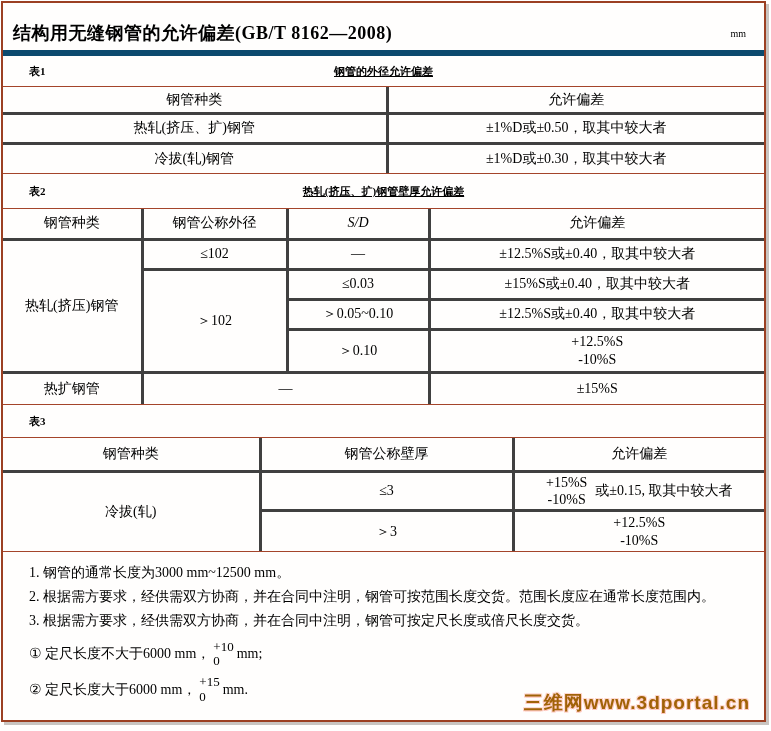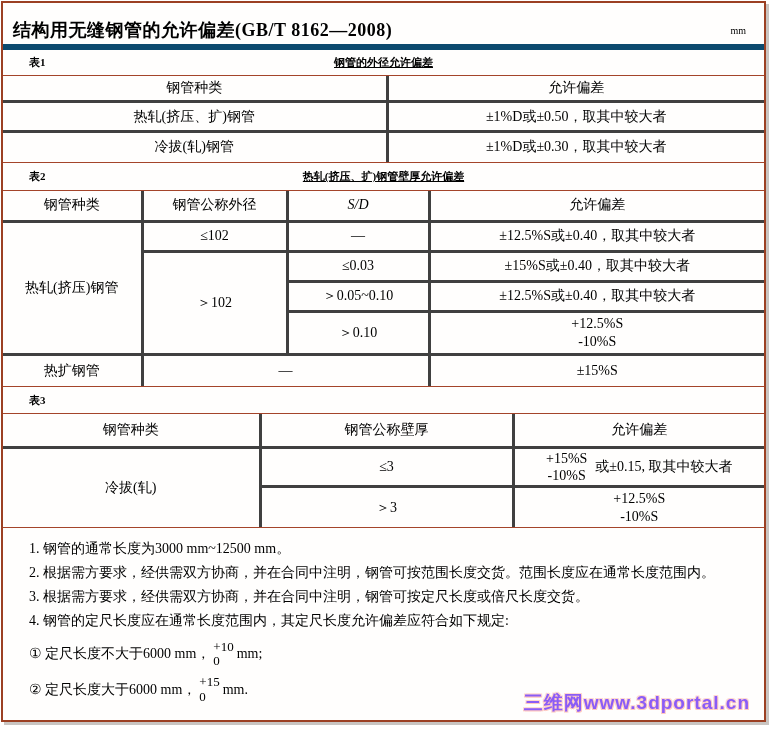--- a/index.html
+++ b/index.html
@@ -69,21 +69,21 @@
     margin-top:7px;
     display:flex; align-items:center;
     line-height:26px; white-space:nowrap;
   }
   .subnote .stack { font-size:13px; line-height:1.1; margin:0 3px; }
   .watermark {
     position:absolute;
     right:14px; bottom:4px;
     font-family:"Liberation Sans","DejaVu Sans",sans-serif;
     font-size:19px; font-weight:bold; letter-spacing:1px;
-    color:#8b5cf6;
+    color:#a16207;
     text-shadow:1px 1px 0 #ffc9c0, -1px -1px 0 #ffd9d2, 1px -1px 0 #ffd9d2, -1px 1px 0 #ffc9c0;
   }
 </style>
 </head>
 <body>
 
 <div class="frame">
 
   <div class="titlebar">
     <span class="doc-title">结构用无缝钢管的允许偏差(GB/T 8162—2008)</span>
@@ -211,21 +211,20 @@
         </td>
       </tr>
     </tbody>
       </table>
   </div>
 
   <div class="notes">
     <div class="note-line">1.  钢管的通常长度为3000 mm~12500 mm。</div>
     <div class="note-line">2.  根据需方要求，经供需双方协商，并在合同中注明，钢管可按范围长度交货。范围长度应在通常长度范围内。</div>
     <div class="note-line">3.  根据需方要求，经供需双方协商，并在合同中注明，钢管可按定尺长度或倍尺长度交货。</div>
-    <div class="note-line">4.  钢管的定尺长度应在通常长度范围内，其定尺长度允许偏差应符合如下规定:</div>
 
     <div class="subnote">
       <span>①</span>&nbsp;
       <span>定尺长度不大于6000 mm，</span>
       <span class="stack">
         <span>+10</span>
         <span>0</span>
       </span>
       <span>mm;</span>
     </div>

